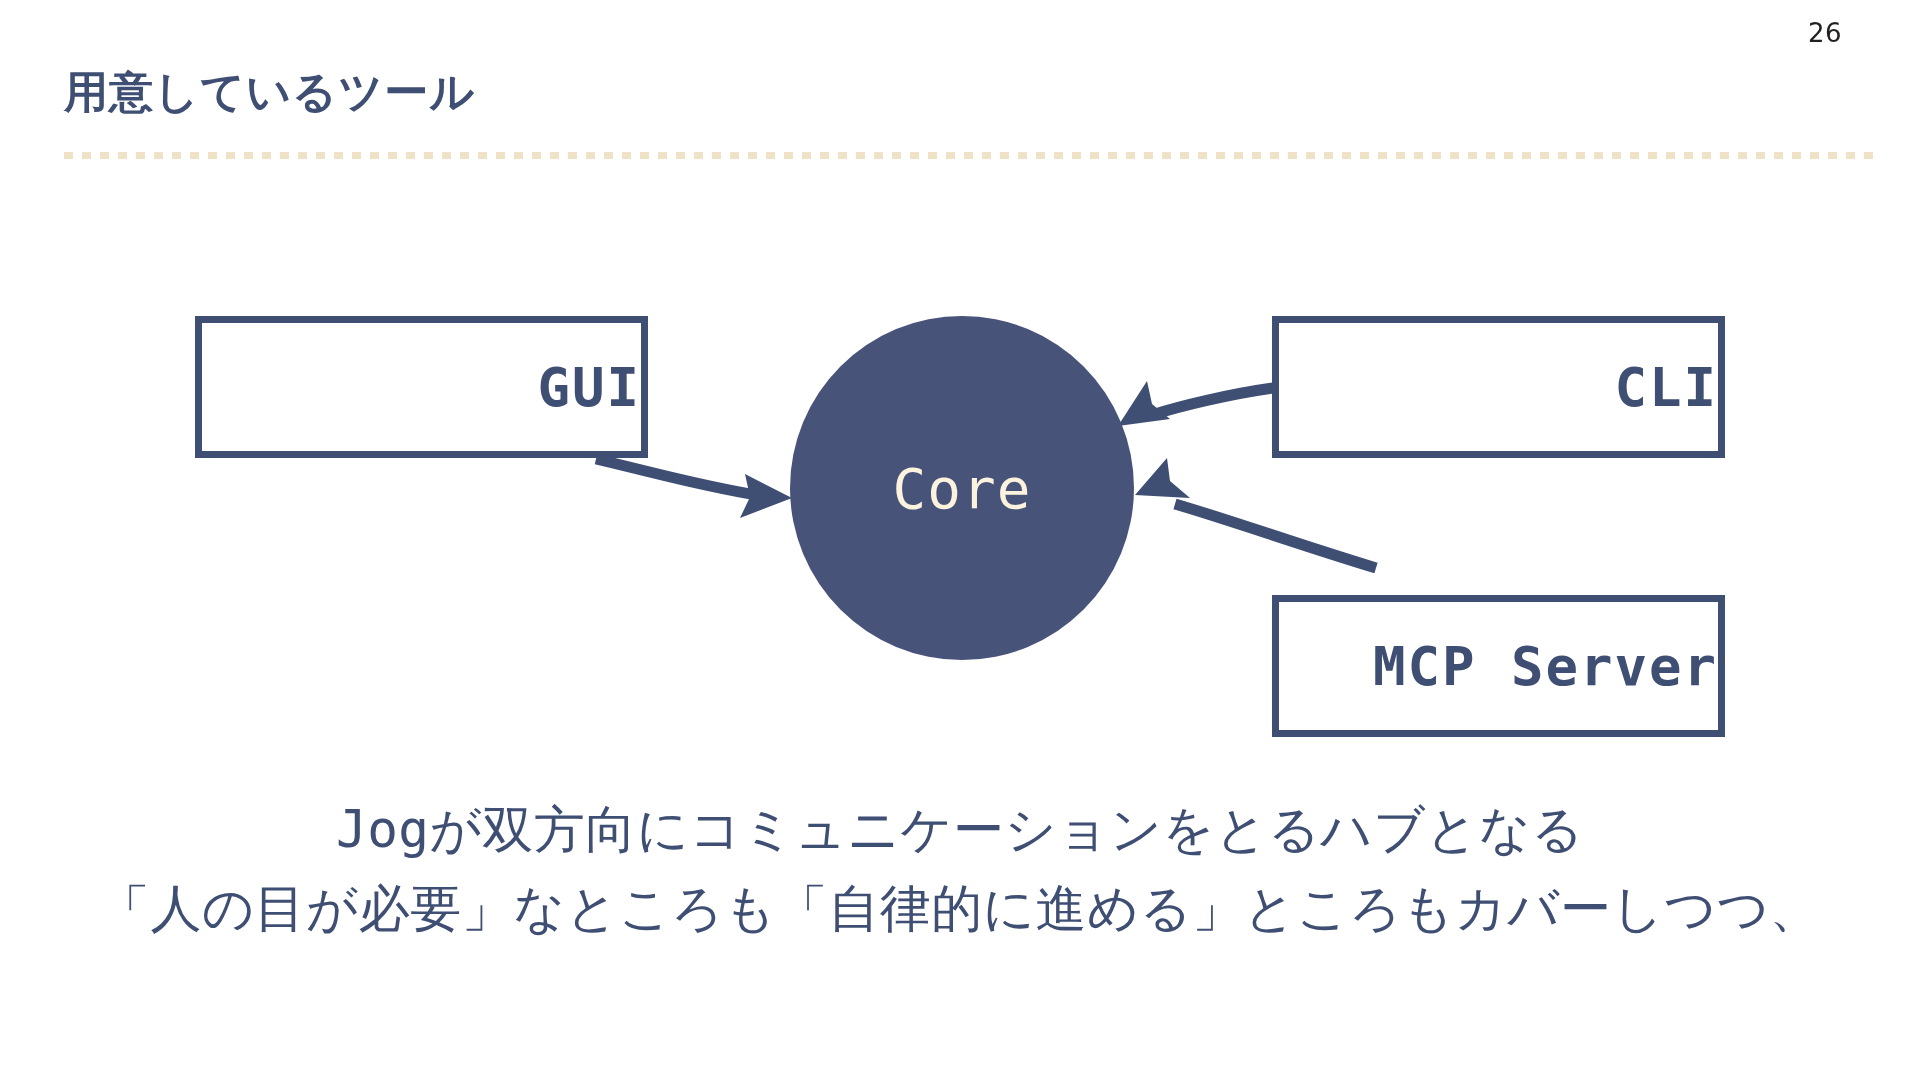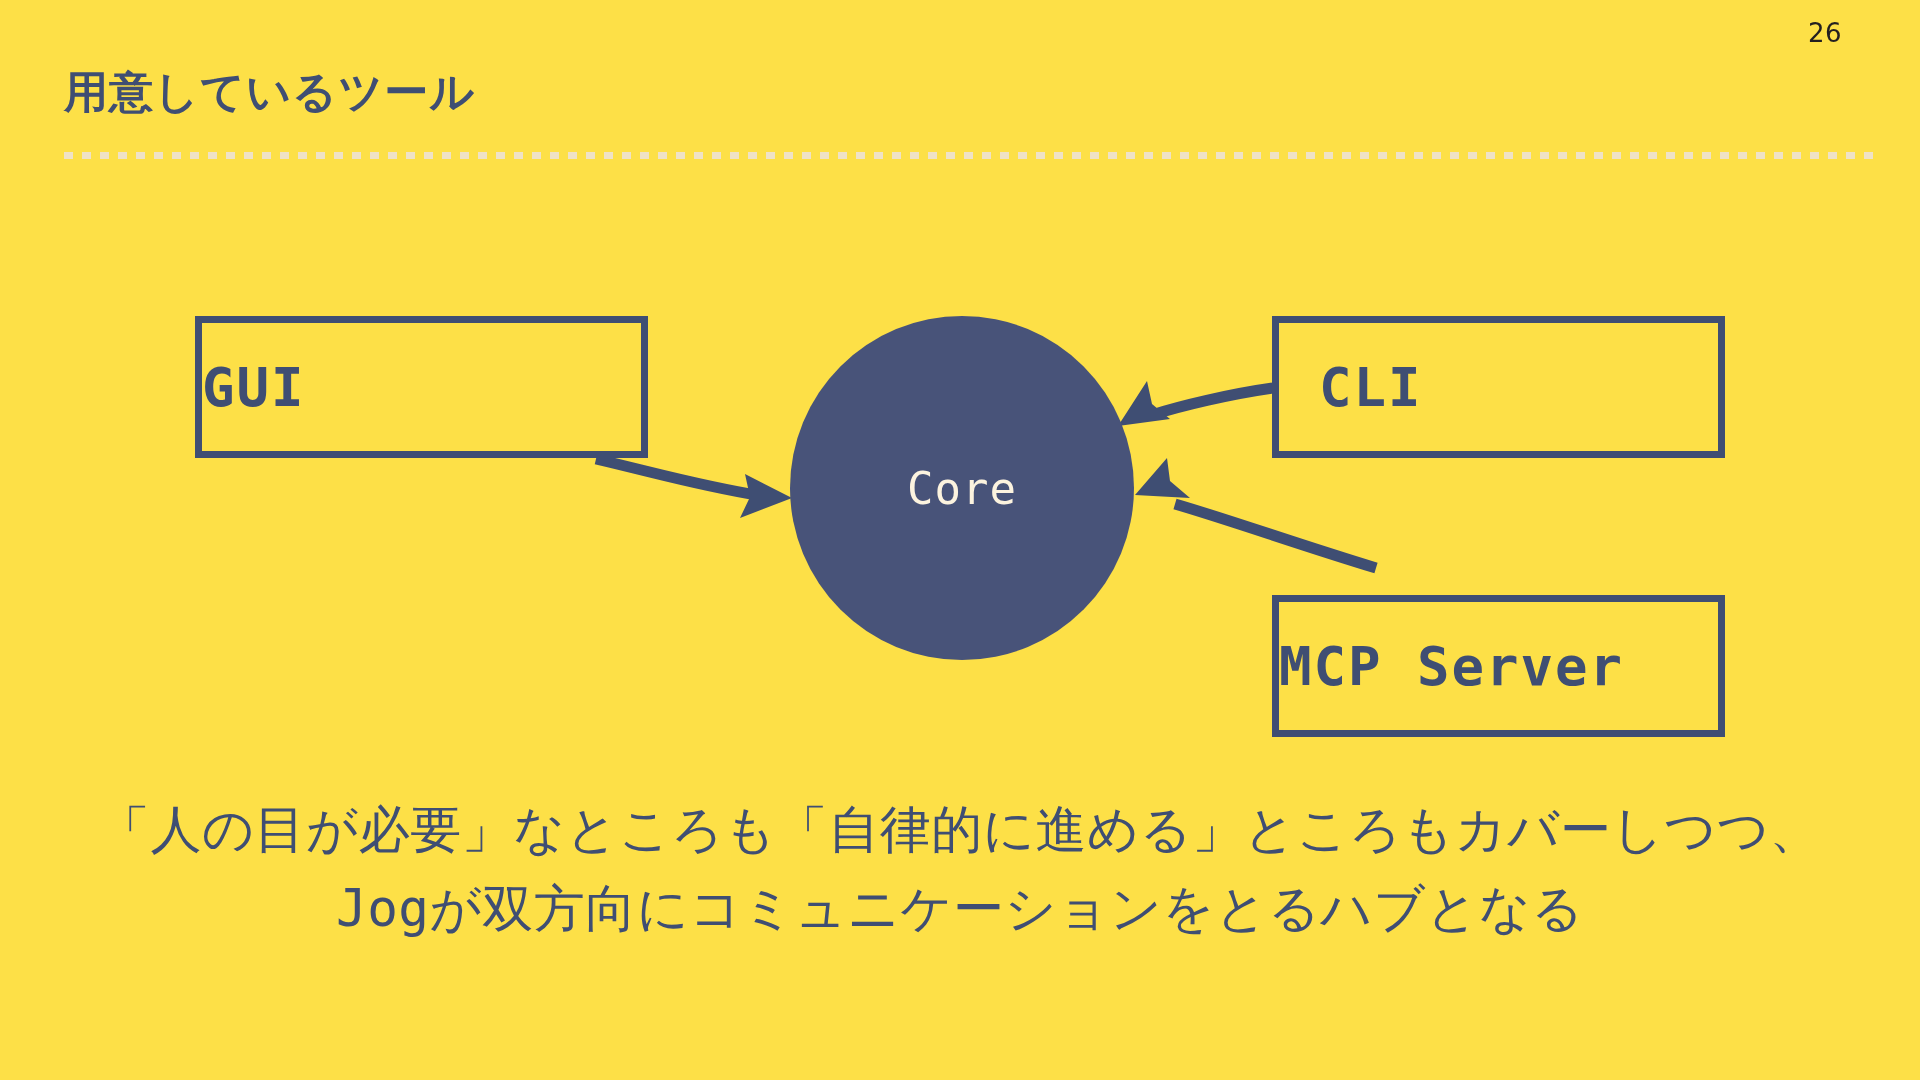--- a/index.html
+++ b/index.html
@@ -13,21 +13,21 @@
     overflow: hidden;
     background: #FCF3DF;
     font-family: "DejaVu Sans", sans-serif;
     -webkit-font-smoothing: antialiased;
   }
 
   #slide {
     position: relative;
     width: 1920px;
     height: 1080px;
-    background: #fde047;
+    background: #ffffff;
   }
 
   
   #page-number {
     position: absolute;
     top: 18px;
     right: 78px;
     font-family: "DejaVu Sans", sans-serif;
     font-size: 26px;
     font-weight: 400;
@@ -71,21 +71,21 @@
     pointer-events: none;
   }
 
   .node-box {
     position: absolute;
     box-sizing: border-box;
     border: 7px solid #3F4E73;
     background: transparent;
     display: flex;
     align-items: center;
-    justify-content: flex-start;
+    justify-content: flex-end;
   }
   .node-box .node-label {
     font-family: "DejaVu Sans Mono", monospace;
     font-size: 54px;
     font-weight: 700;
     color: #3F4E73;
     letter-spacing: 2px;
     white-space: nowrap;
   }
 
@@ -100,21 +100,21 @@
     width: 344px;
     height: 344px;
     border-radius: 50%;
     background: #485379;
     display: flex;
     align-items: center;
     justify-content: center;
   }
   #node-core .node-label {
     font-family: "DejaVu Sans Mono", monospace;
-    font-size: 44px;
+    font-size: 56px;
     font-weight: 400;
     color: #FCF3DF;
     letter-spacing: 1px;
   }
 
   
   #caption {
     position: absolute;
     left: 0;
     top: 790px;
@@ -169,19 +169,19 @@
 
   <div class="node-box" id="node-cli">
     <span class="node-label">CLI</span>
   </div>
 
   <div class="node-box" id="node-mcp">
     <span class="node-label">MCP Server</span>
   </div>
 
   <div id="caption">
-    <span class="cap-line">「人の目が必要」なところも「自律的に進める」ところもカバーしつつ、</span>
     <span class="cap-line">
       <span class="cap-mono">Jog</span><span>が双方向にコミュニケーションをとるハブとなる</span>
     </span>
+    <span class="cap-line">「人の目が必要」なところも「自律的に進める」ところもカバーしつつ、</span>
   </div>
 
 </div>
 
 </body></html>

